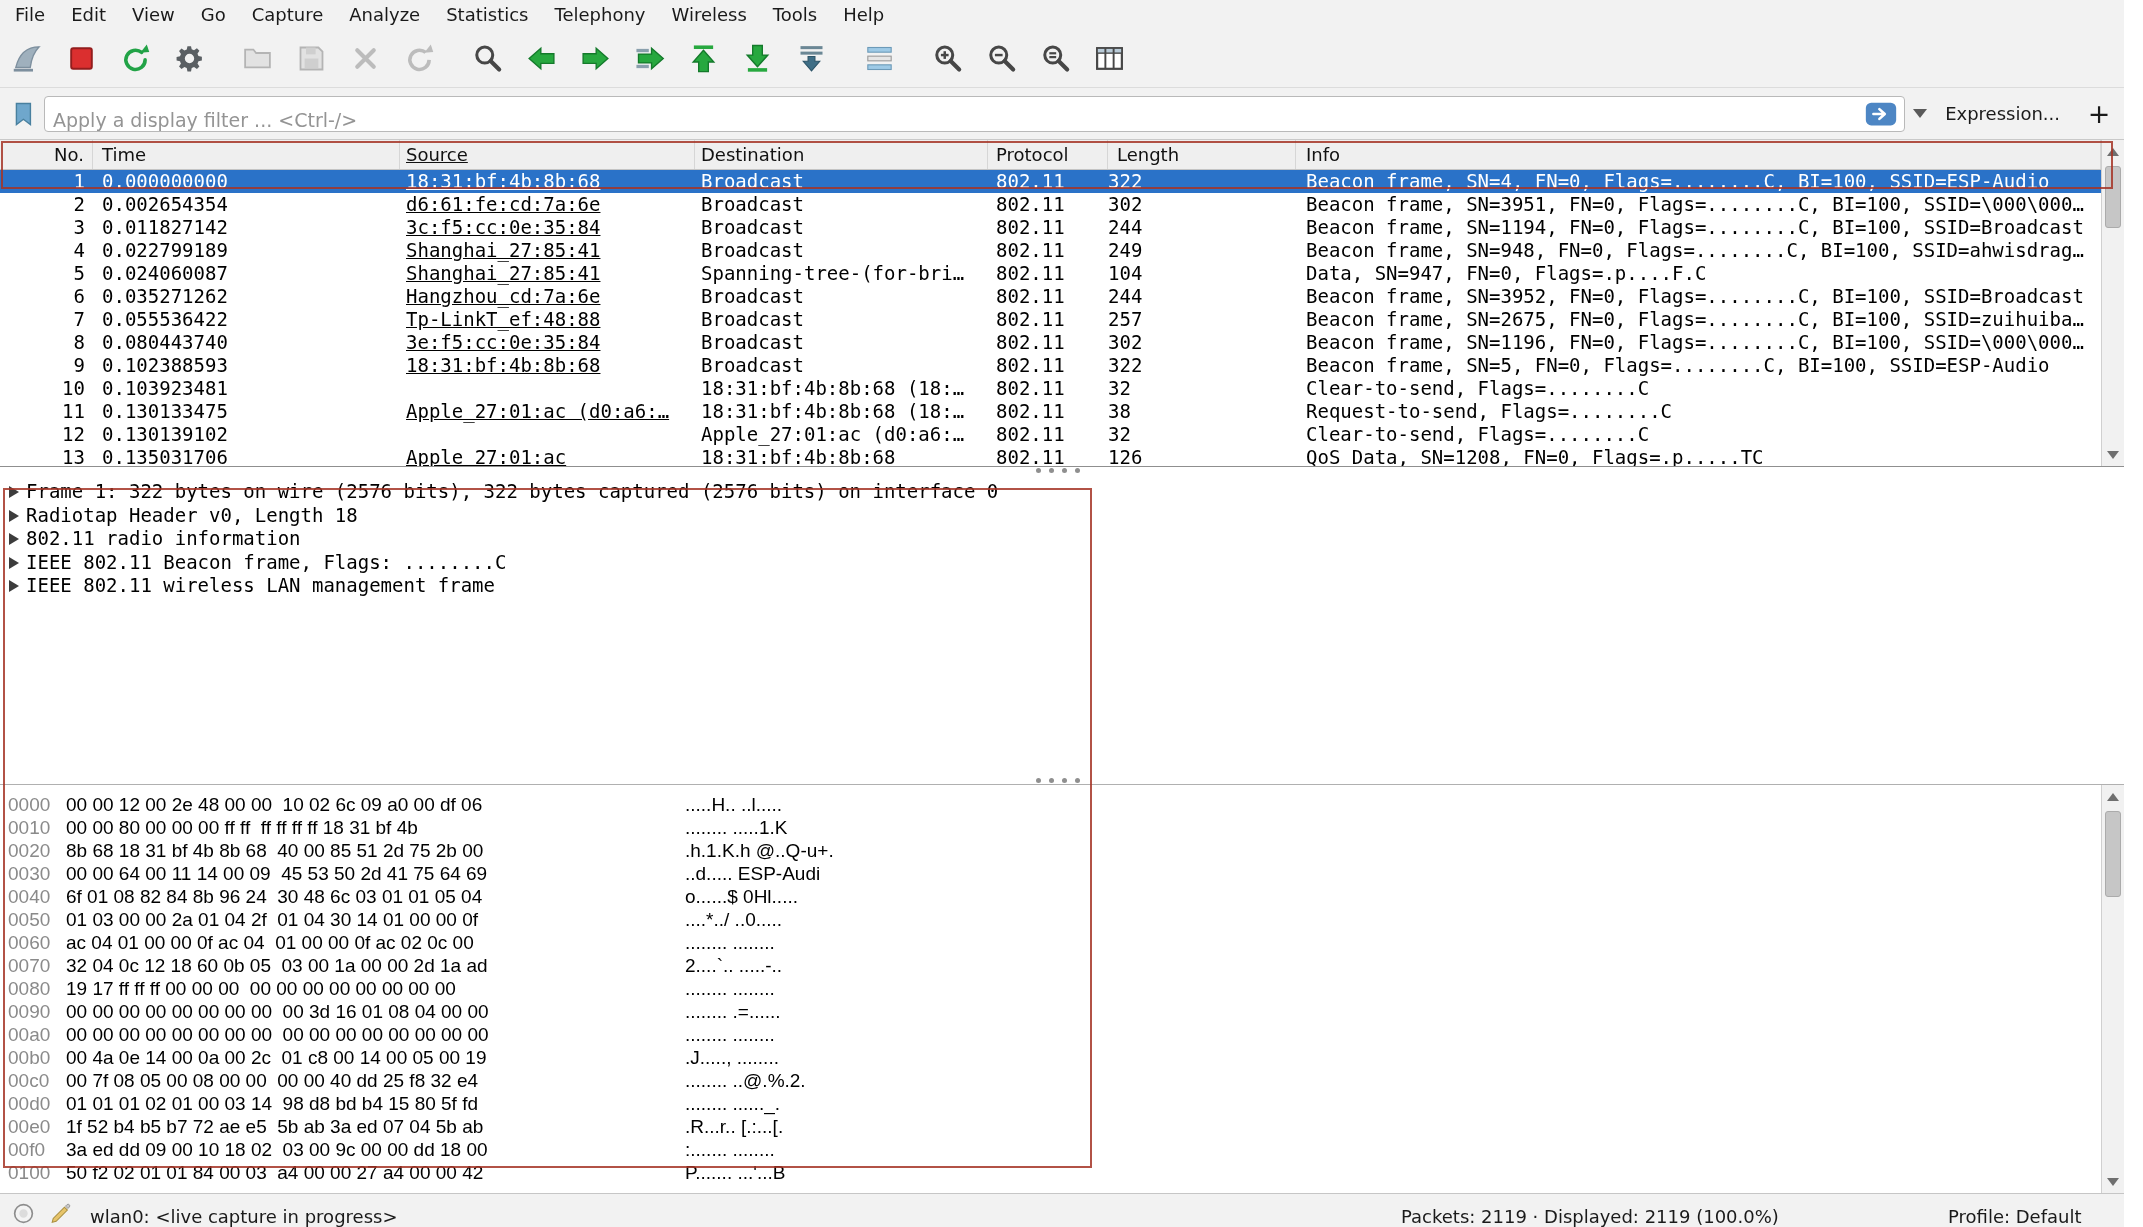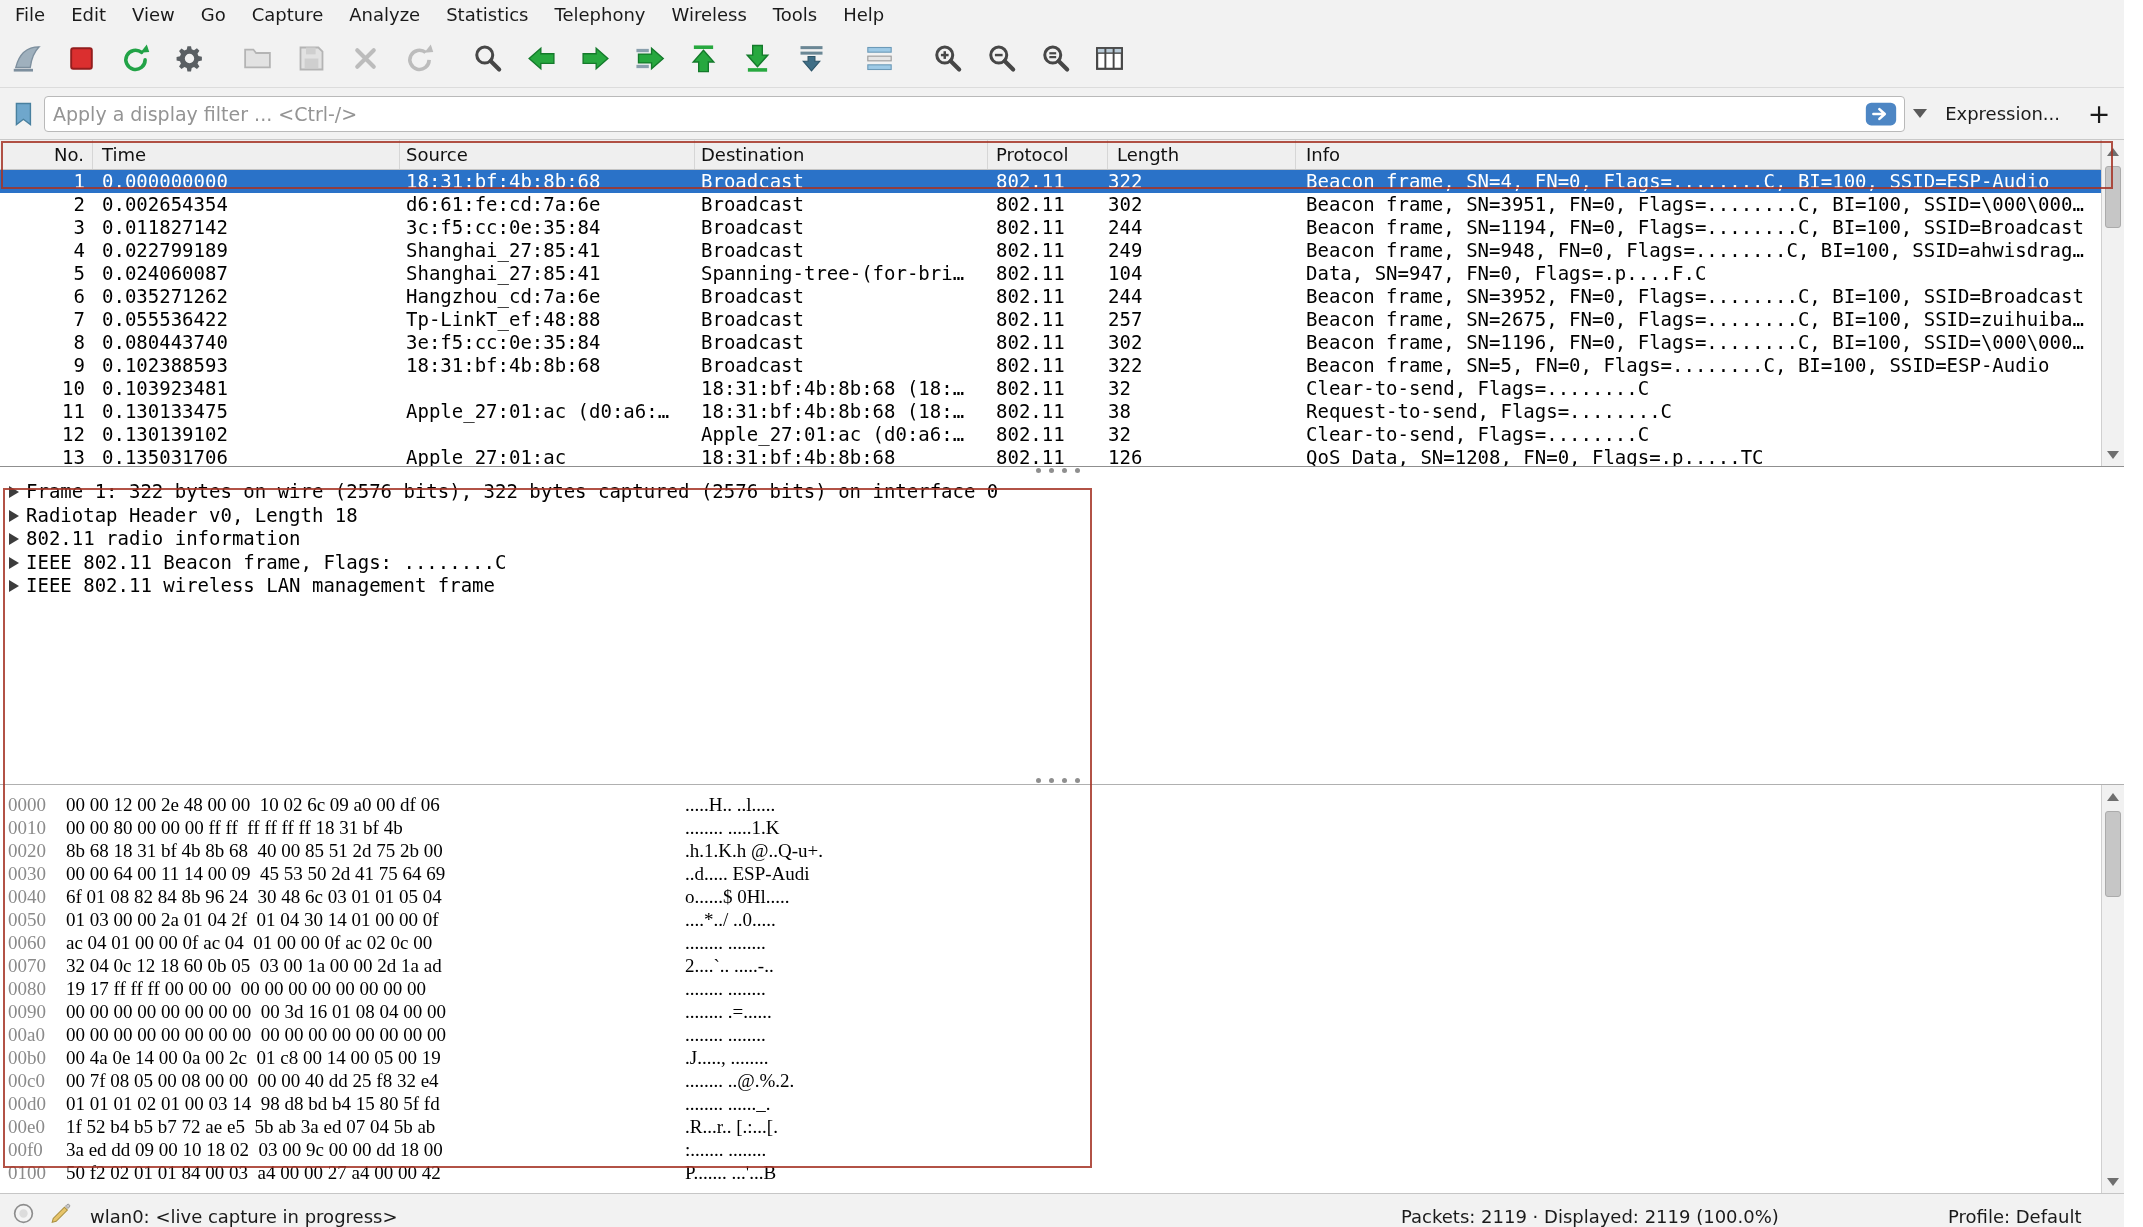--- a/index.html
+++ b/index.html
@@ -17,21 +17,21 @@
   .tb-btn { width:38px; height:40px; margin-right:16px; display:flex; align-items:center; justify-content:center; }
   .tb-btn.tb-gap { margin-left:14px; }
   .tb-ic, .tb-ic svg { width:33px; height:33px; display:block; }
 
   
   .filterbar { position:absolute; top:88px; left:0; right:0; height:52px; background:#f2f2f2;
                border-bottom:1px solid #c9c9c9; display:flex; align-items:center; padding:0 8px; }
   .bookmark-btn { width:32px; height:36px; display:flex; align-items:center; justify-content:center; }
   .bookmark-btn svg { width:28px; height:28px; }
   .filter-input { width:1862px; height:36px; background:#fff; border:1px solid #b9b9b9; border-radius:4px;
-                  display:flex; align-items:center; padding:0 8px; position:relative; margin-left:4px; }
+                  display:flex; align-items:flex-end; padding:0 8px; position:relative; margin-left:4px; }
   .filter-placeholder { color:#949494; font-size:19px; white-space:nowrap; overflow:hidden; flex:1; }
   .apply-btn { position:absolute; right:4px; top:4px; width:38px; height:26px; }
   .apply-btn svg { width:38px; height:26px; display:block; }
   .caret-btn { width:26px; height:36px; display:flex; align-items:center; justify-content:center; margin-left:2px; }
   .tri-down-sm { width:0; height:0; border-left:7px solid transparent; border-right:7px solid transparent; border-top:9px solid #5a5a5a; }
   .expression-btn { margin-left:8px; font-size:18px; color:#1a1a1a; white-space:nowrap; padding:0 4px; }
   .add-btn { margin-left:18px; font-size:27px; color:#1a1a1a; width:34px; text-align:center; line-height:34px; }
 
   
   .packet-list { position:absolute; top:140px; left:0; right:0; height:326px; background:#fff; }
@@ -42,21 +42,21 @@
   .hcell { border-right:1px solid #d6d6d6; line-height:29px; padding-left:9px; white-space:nowrap; overflow:hidden; }
   .pl-header .c-no { padding-left:14px; text-indent:-9px; }
   .pl-body { position:absolute; top:30px; bottom:0; left:0; right:23px; overflow:hidden;
              font-family:"DejaVu Sans Mono", monospace; font-size:19px; background:#fff; }
   .prow { display:grid; grid-template-columns:93px 307px 295px 293px 120px 188px 1fr;
           height:23px; line-height:23px; white-space:nowrap; color:#000; }
   .prow.selected { background:#2a72c8; color:#ffffff; }
   .cell { overflow:hidden; white-space:nowrap; }
   .c-no   { text-align:right; padding-right:8px; }
   .c-time { padding-left:9px; }
-  .c-src  { padding-left:6px; }
+  .c-src  { padding-left:6px;text-decoration:underline; }
   .c-dst  { padding-left:6px; }
   .c-proto{ padding-left:8px; }
   .c-len  { padding-right:10px; }
   .c-info { padding-left:10px; }
 
   
   .vscroll { position:absolute; right:0; width:23px; background:#f1f1f1; border-left:1px solid #d0d0d0; }
   .vs-arrow { position:absolute; left:0; right:0; height:23px; display:flex; align-items:center; justify-content:center; }
   .vs-arrow.up { top:0; } .vs-arrow.down { bottom:0; }
   .tri-up  { width:0; height:0; border-left:6px solid transparent; border-right:6px solid transparent; border-bottom:8px solid #6f6f6f; }
@@ -72,21 +72,21 @@
          border-left:10px solid #3c3c3c; border-top:6px solid transparent; border-bottom:6px solid transparent; }
 
   .hex-divider { position:absolute; top:784px; left:0; right:0; border-top:1px solid #b0b0b0; }
   .handle-dots { position:absolute; left:1036px; width:50px; height:6px; z-index:5; }
   .dotrow { position:absolute; left:0; top:0; width:5px; height:5px; border-radius:50%; background:#8f8f8f;
             box-shadow:13px 0 0 #8f8f8f, 26px 0 0 #8f8f8f, 39px 0 0 #8f8f8f; }
   .hd1 { top:468px; } .hd2 { top:778px; }
 
   
   .hexpane { position:absolute; top:785px; left:0; right:0; height:408px; background:#fff;
-             font-family:Liberation Serif, serif; font-size:19px; overflow:hidden; padding-top:8px; }
+             font-family:Liberation Sans, sans-serif; font-size:19px; overflow:hidden; padding-top:8px; }
   .hrow { height:23px; line-height:23px; display:flex; white-space:pre; }
   .h-off { width:48px; margin-left:8px; color:#8a8a8a; }
   .h-hex { margin-left:10px; width:565px; color:#000; }
   .h-ascii { margin-left:54px; color:#000; }
 
   
   .statusbar { position:absolute; top:1193px; left:0; right:0; height:34px; background:#f2f2f2;
                border-top:1px solid #c6c6c6; display:flex; align-items:flex-end; font-size:18px; color:#1a1a1a; }
   .sb-icon { width:27px; height:27px; margin-left:10px; display:flex; align-items:center; justify-content:center; }
   .sb-icon svg { width:25px; height:25px; }

